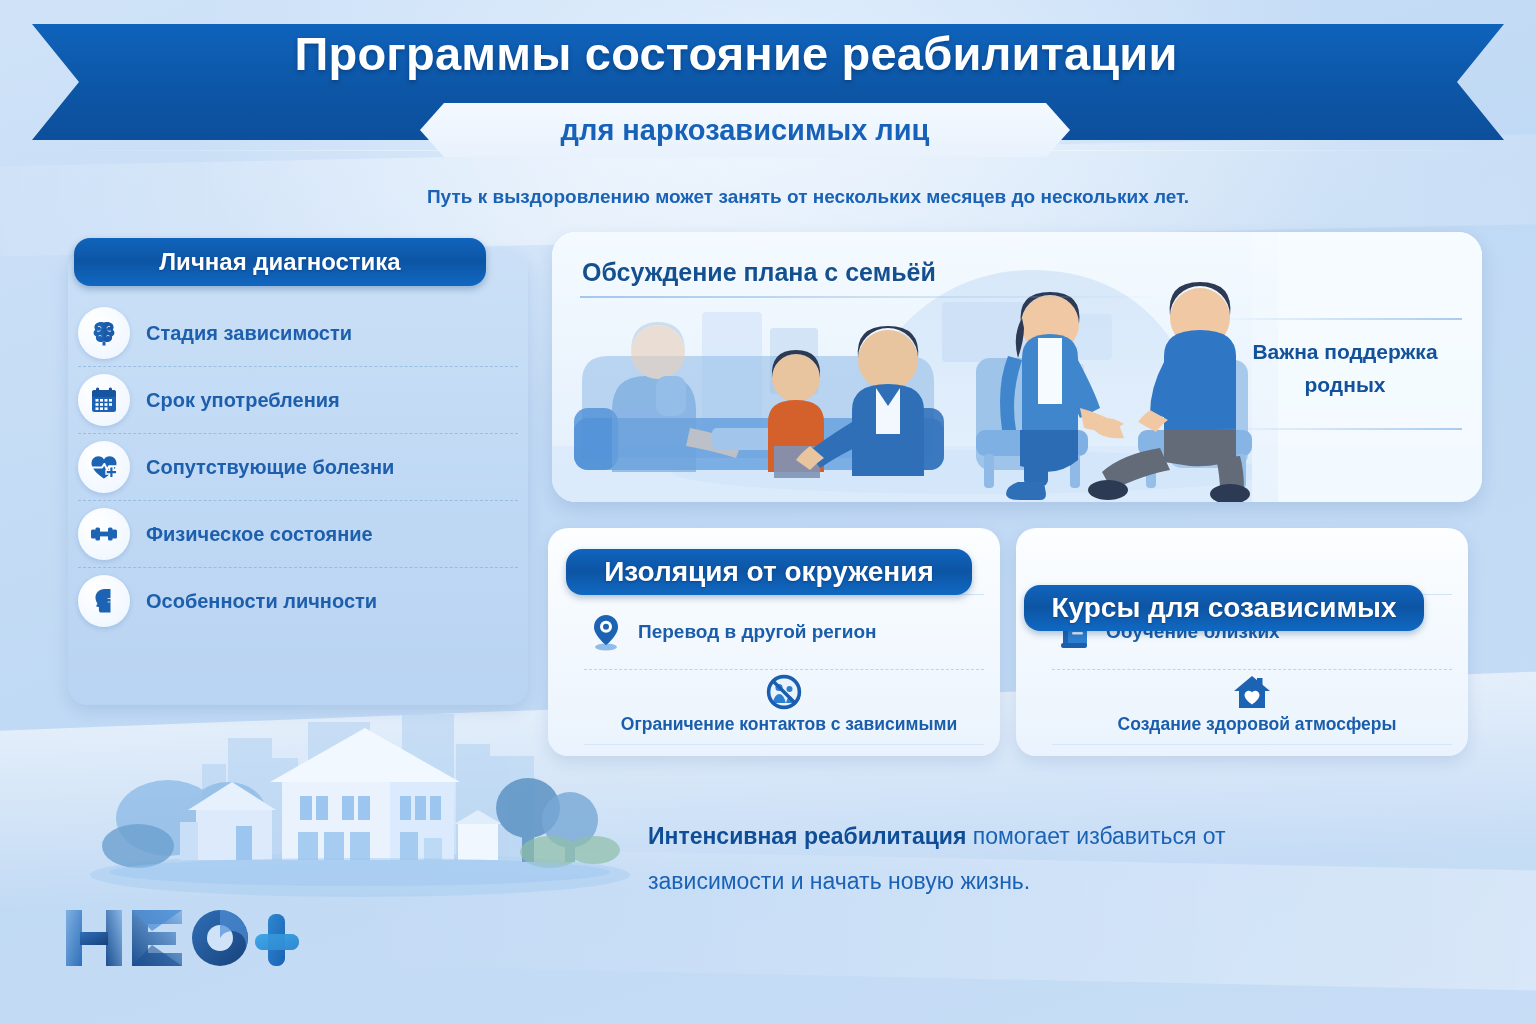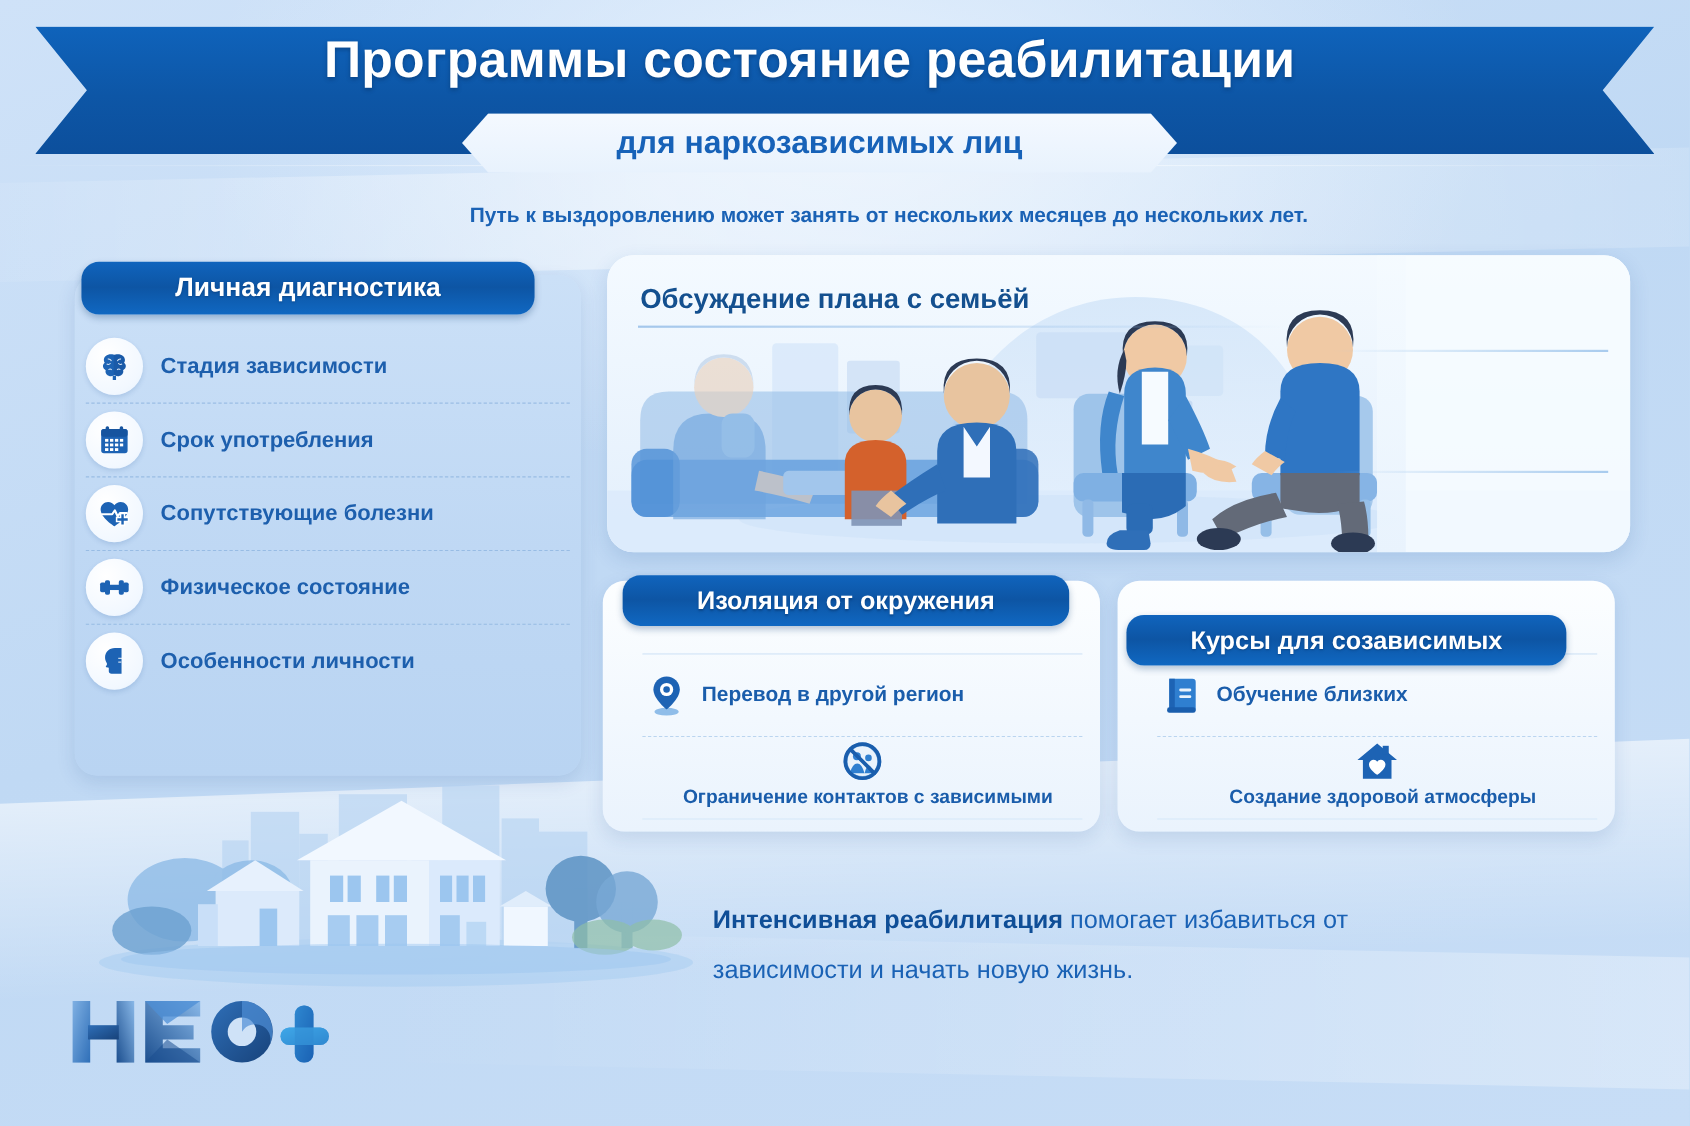--- a/index.html
+++ b/index.html
@@ -121,21 +121,21 @@
   .hero-svg{position:absolute;left:0;top:0;width:930px;height:270px;}
 
   
   .card2{
     position:absolute;top:528px;width:452px;height:228px;border-radius:20px;
     background:linear-gradient(180deg,#fcfeff 0%,#f2f8fe 55%,#eaf3fd 100%);
     box-shadow:0 6px 16px rgba(30,80,150,.13);
   }
   .card2.left{left:548px;}
   .card2.right{left:1016px;}
-  .pill2{height:46px;font-size:23px;top:523px;}
+  .pill2{height:46px;font-size:28px;top:549px;}
   .pill2.left{left:566px;width:406px;}
   .pill2.right{left:1024px;width:400px;margin-top:36px;}
   .c2-list{position:absolute;top:66px;left:36px;width:400px;}
   .c2-row{
     position:relative;height:74px;display:flex;align-items:center;
     border-bottom:1.5px dashed rgba(150,190,230,.6);
   }
   .c2-row:first-child{border-top:1.5px solid rgba(205,226,246,.95);}
   .c2-row:last-child{border-bottom:1.5px solid rgba(210,230,248,.9);flex-direction:column;}
   .c2-ic{width:44px;flex:0 0 44px;display:flex;align-items:center;justify-content:center;}
@@ -359,20 +359,21 @@
       </g>
 
       <rect x="700" y="0" width="230" height="270" fill="#f6fbff" opacity=".85"></rect>
       <rect x="700" y="0" width="26" height="270" fill="url(#wallg)" opacity=".6"></rect>
     </svg>
 
     <div class="hero-rule2"></div>
     <div class="hero-rule3"></div>
     <div class="hero-title-rule"></div>
     <div class="hero-title">Обсуждение плана с семьёй</div>
+    <div class="hero-side">Важна поддержка родных</div>
   </div>
 
   <div class="card2 left">
     <div class="c2-list">
       <div class="c2-row">
         <div class="c2-ic">
           <svg width="34" height="38" viewBox="0 0 34 38">
             <ellipse cx="17" cy="34" rx="11" ry="3.5" fill="#8fbde9"></ellipse>
             <path d="M17 2c-6.6 0-12 5.3-12 11.9C5 22.6 17 32 17 32s12-9.4 12-18.1C29 7.3 23.6 2 17 2z" fill="#1d63b4"></path>
             <circle cx="17" cy="13.8" r="6" fill="#ffffff"></circle>

